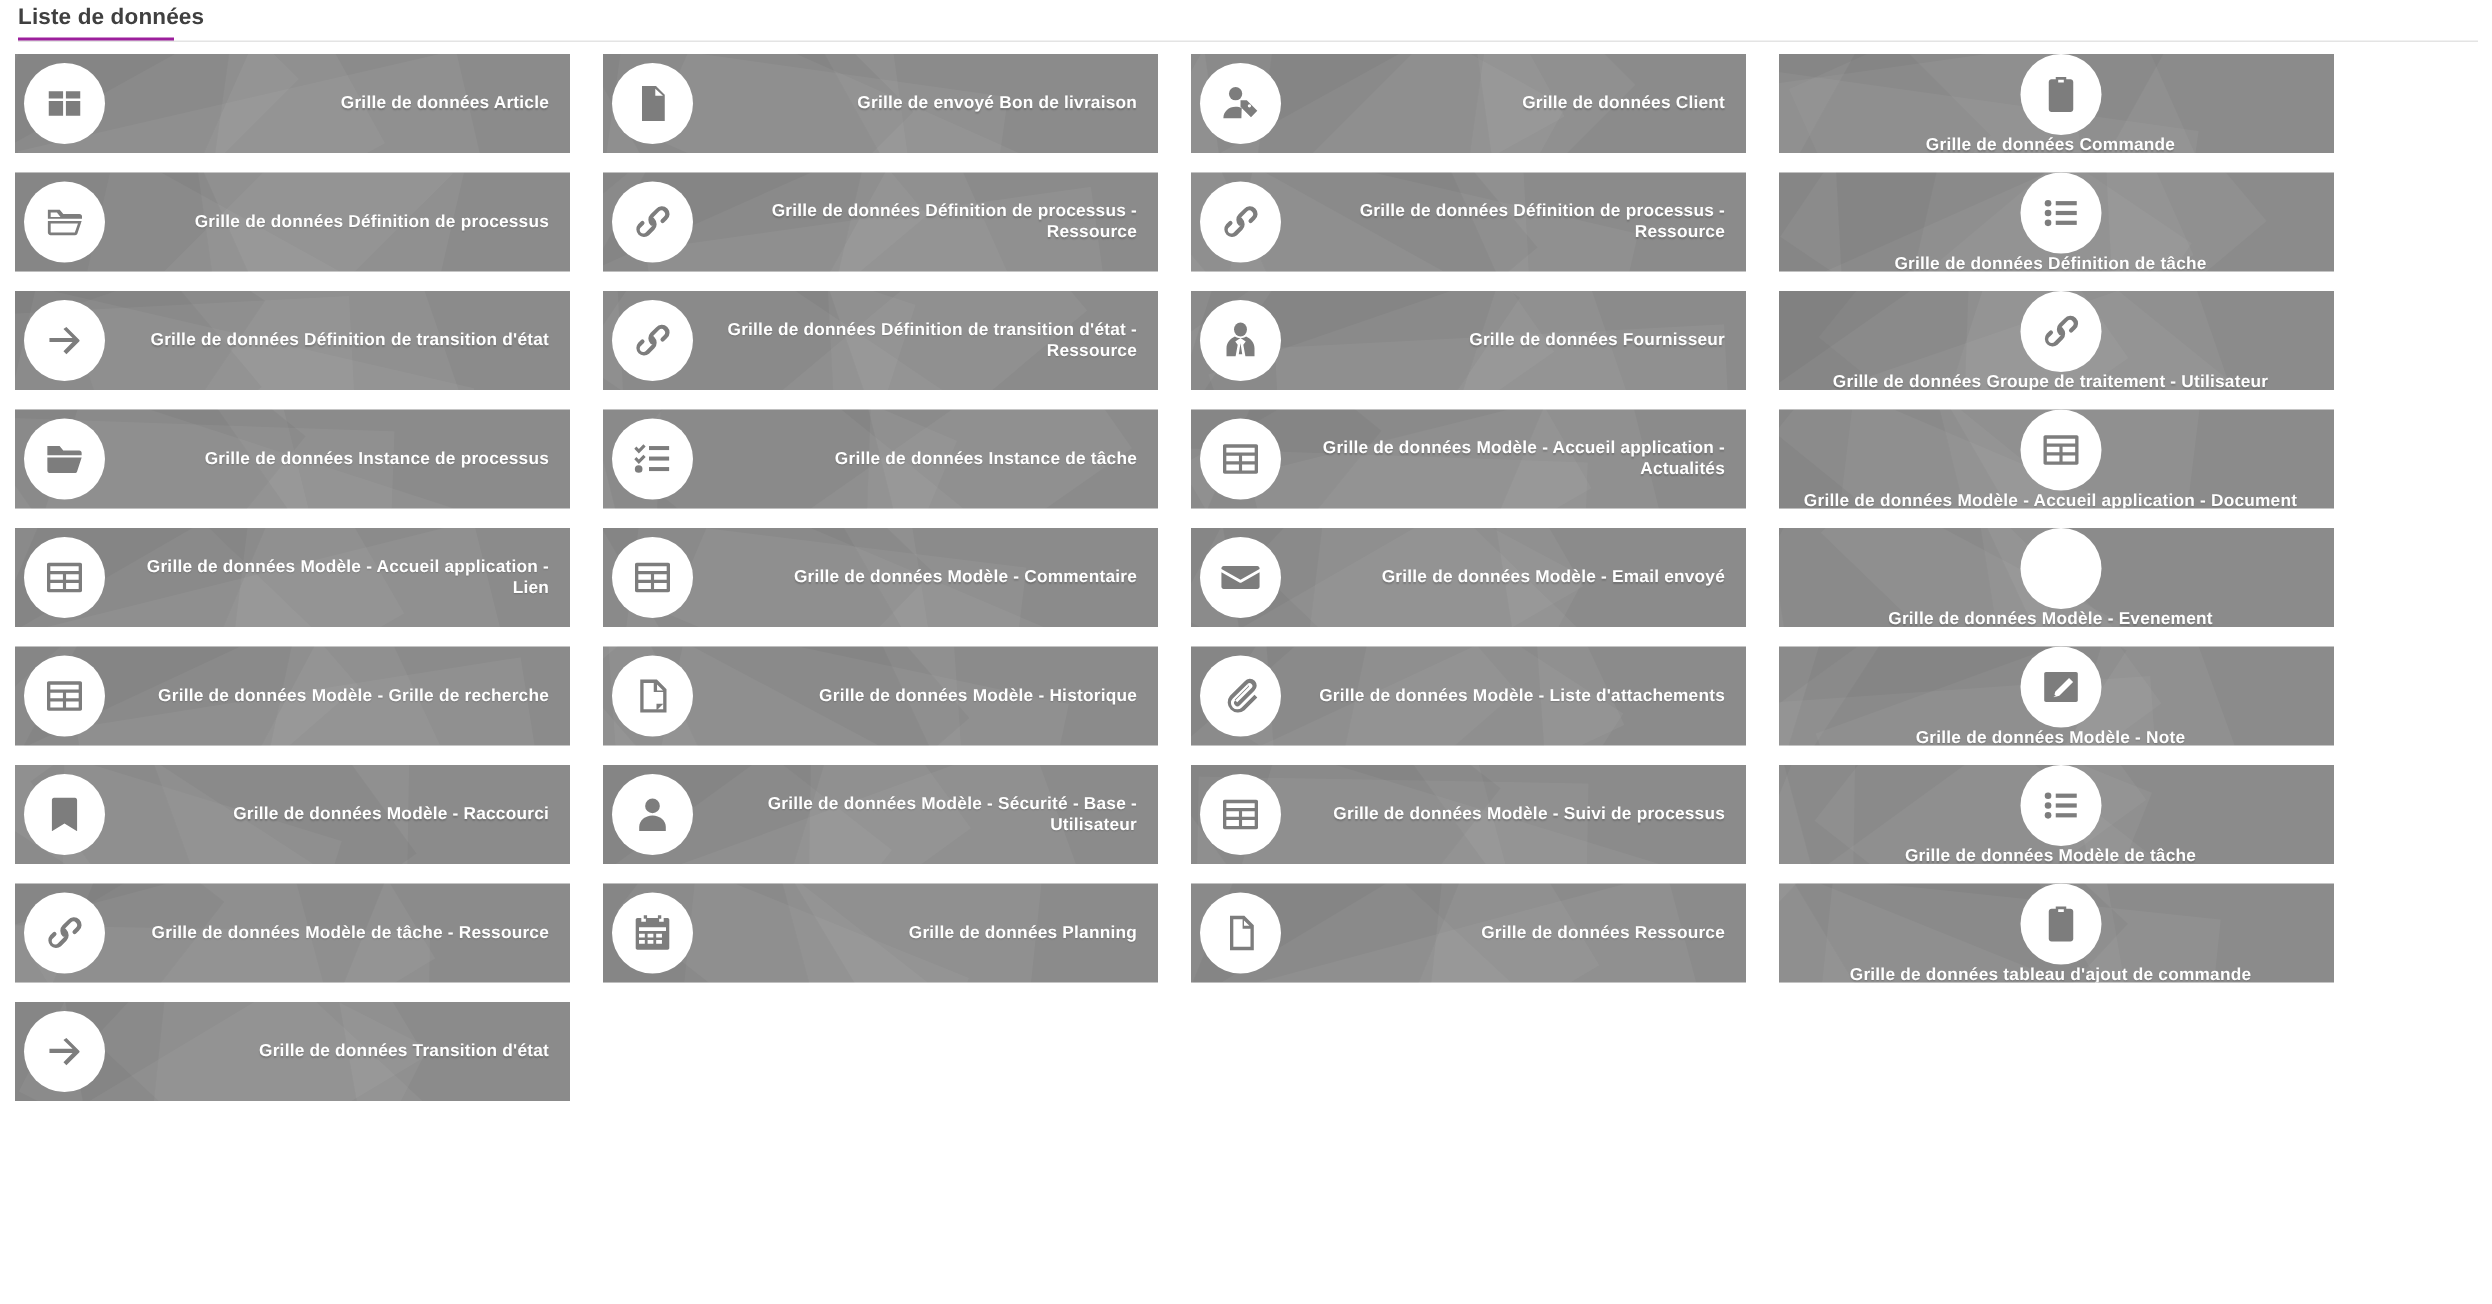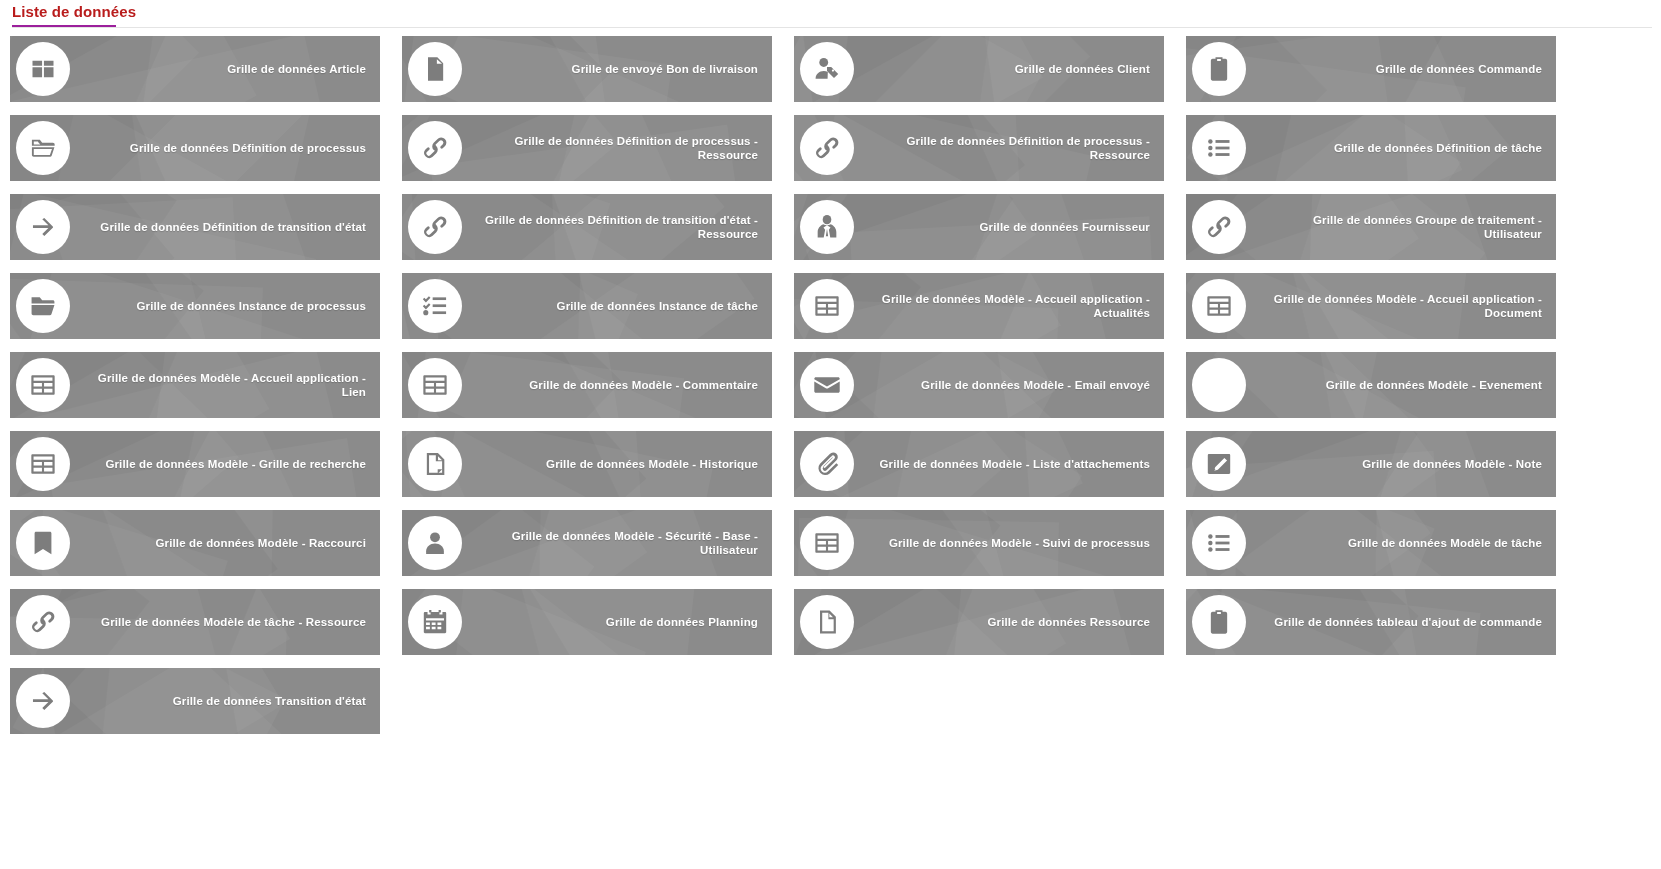--- a/index.html
+++ b/index.html
@@ -19,21 +19,21 @@
 
   
   .header {
     position: absolute;
     left: 12px; top: 2px;
     width: 1640px;
   }
   .page-title {
     font-size: 15px;
     font-weight: bold;
-    color: #b91c1c;
+    color: #404040;
     letter-spacing: .1px;
     line-height: 20px;
     padding: 0;
     margin: 0;
     display: inline-block;
   }
   .title-underline {
     display: block;
     width: 104px;
     height: 3px;
@@ -60,21 +60,21 @@
     position: relative;
     width: 370px;
     height: 66px;
     margin: 0 22px 13px 0;
     background: #8b8b8b;
     overflow: hidden;
     cursor: pointer;
     display: flex;
     align-items: center;
   }
-  .card:nth-child(4n) { margin-right: 0; }
+  .card:nth-child(4n) { margin-right: 0; flex-direction: column; }
 
   
   .facets {
     position: absolute;
     inset: 0;
     pointer-events: none;
   }
   .facets span {
     position: absolute;
     display: block;

